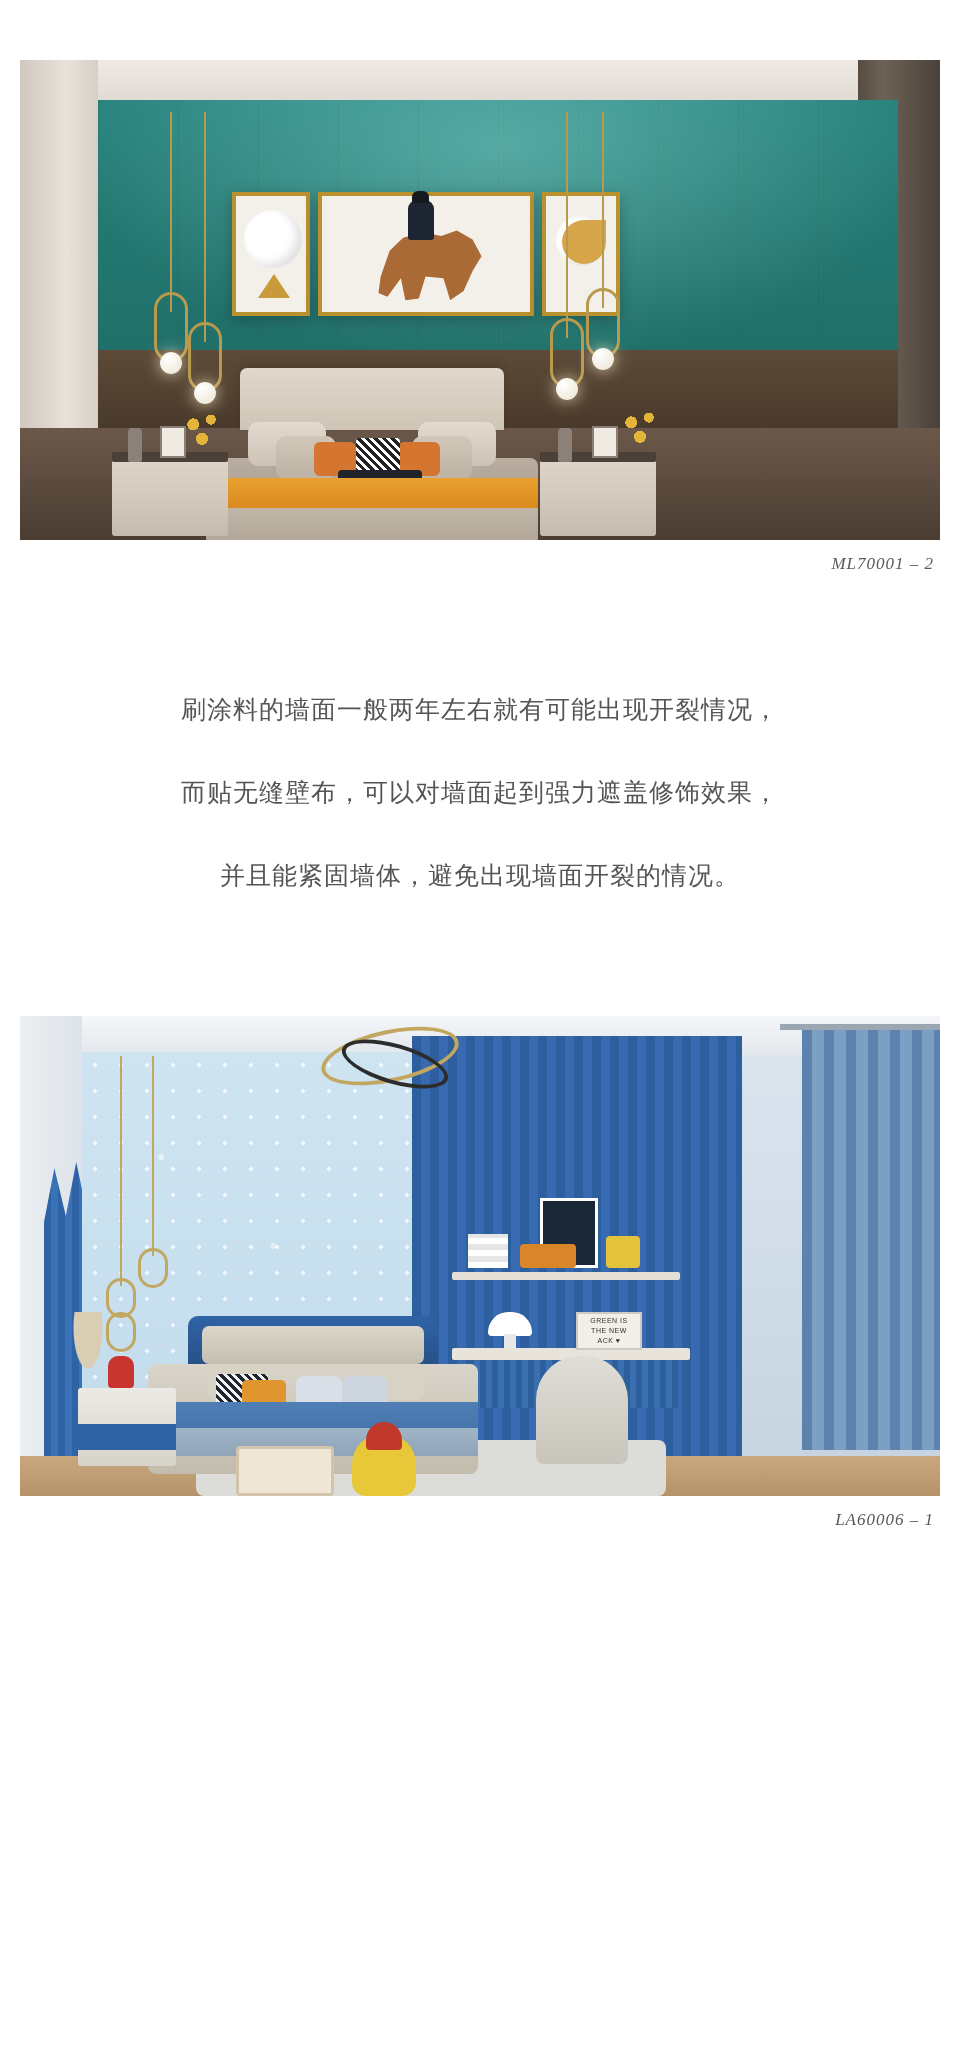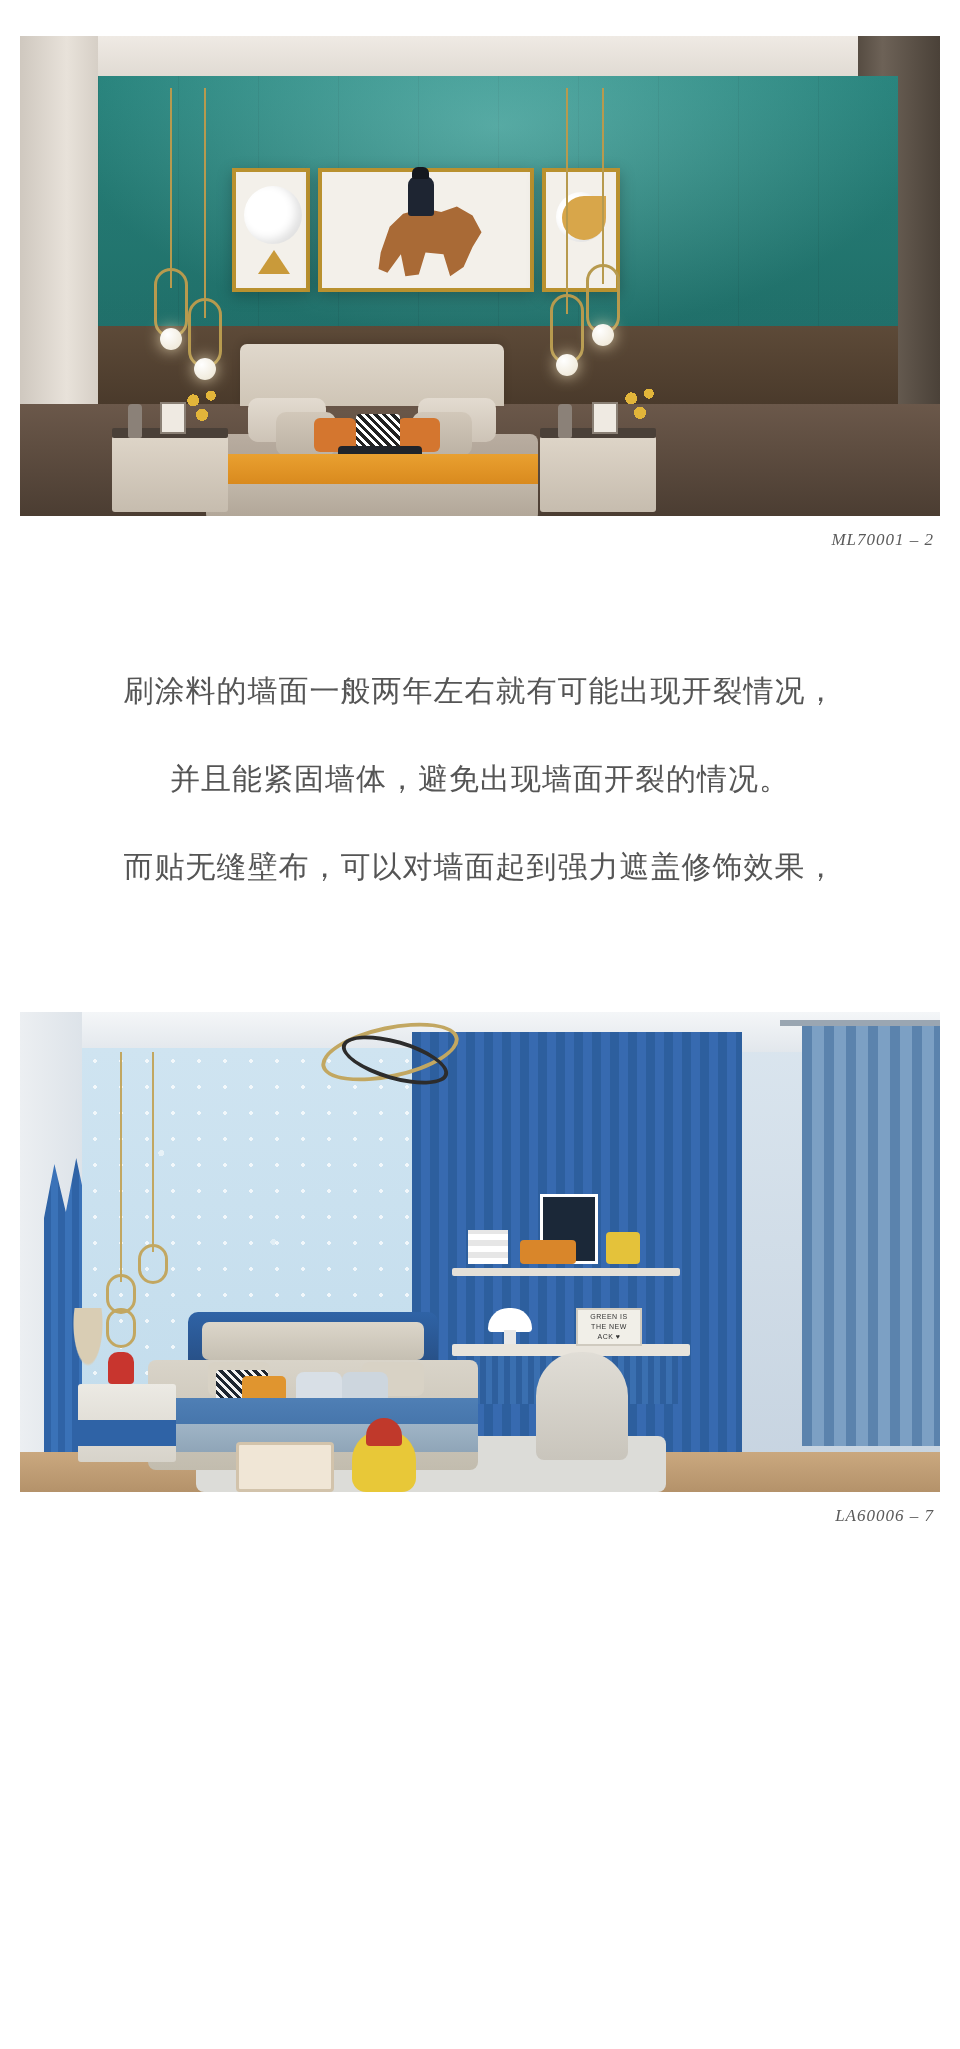--- a/index.html
+++ b/index.html
@@ -52,21 +52,21 @@
   .section-title {
     font-family: "DejaVu Sans", "Liberation Sans", sans-serif;
     font-size: 27px;
     font-weight: 700;
     color: #2b2b2b;
     letter-spacing: 2px;
     margin: 0 0 34px 0;
   }
   .body-line {
     font-family: "DejaVu Sans", "Liberation Sans", sans-serif;
-    font-size: 30px;
+    font-size: 25px;
     line-height: 58px;
     color: #555555;
     letter-spacing: 1px;
     white-space: nowrap;
   }
 
   
   .room1 { height: 480px; background: linear-gradient(180deg,#d8d3cc 0%, #cdc6bd 100%); }
   .r1-ceiling {
     position:absolute; left:0; top:0; width:100%; height:52px;
@@ -380,21 +380,21 @@
   .r2-penguin-head {
     position:absolute; left:14px; top:-12px; width:36px; height:28px;
     background:#c0392b; border-radius: 18px 18px 4px 4px;
   }
 </style>
 </head>
 <body>
 
 <div class="page">
 
-  <div class="figure" style="padding-top:36px;">
+  <div class="figure" style="padding-top:60px;">
     <div class="figure-frame room1">
       <div class="r1-ceiling"></div>
       <div class="r1-wall-left"></div>
       <div class="r1-wall-right"></div>
       <div class="r1-teal"></div>
       <div class="r1-wood"></div>
       <div class="r1-floor"></div>
 
       <div class="r1-art art-a">
         <div class="art-circle"></div>
@@ -446,22 +446,22 @@
       <div class="flower" style="left:160px;top:350px;"></div>
       <div class="vase" style="left:538px;top:368px;"></div>
       <div class="frame-small" style="left:572px;top:366px;"></div>
       <div class="flower" style="left:598px;top:348px;"></div>
     </div>
     <div class="caption">ML70001 – 2</div>
   </div>
 
   <div class="text-block" style="padding-top:82px; padding-bottom:86px;">
     <p class="body-line">刷涂料的墙面一般两年左右就有可能出现开裂情况，</p>
+    <p class="body-line">而贴无缝壁布，可以对墙面起到强力遮盖修饰效果，</p>
     <p class="body-line">并且能紧固墙体，避免出现墙面开裂的情况。</p>
-    <p class="body-line">而贴无缝壁布，可以对墙面起到强力遮盖修饰效果，</p>
   </div>
 
   <div class="figure">
     <div class="figure-frame room2">
       <div class="r2-ceiling"></div>
       <div class="r2-wall-left"></div>
       <div class="r2-blue-panel-left"></div>
       <div class="r2-bluewall"></div>
       <div class="r2-dots"></div>
       <div class="r2-rightwall"></div>
@@ -514,16 +514,16 @@
       <div class="r2-pampas"></div>
       <div class="r2-ns"></div>
       <div class="r2-ns-blue"></div>
       <div class="r2-spider"></div>
 
       <div class="r2-floorbox"></div>
       <div class="r2-penguin">
         <div class="r2-penguin-head"></div>
       </div>
     </div>
-    <div class="caption">LA60006 – 7</div>
+    <div class="caption">LA60006 – 1</div>
   </div>
 
 </div>
 
 </body></html>

